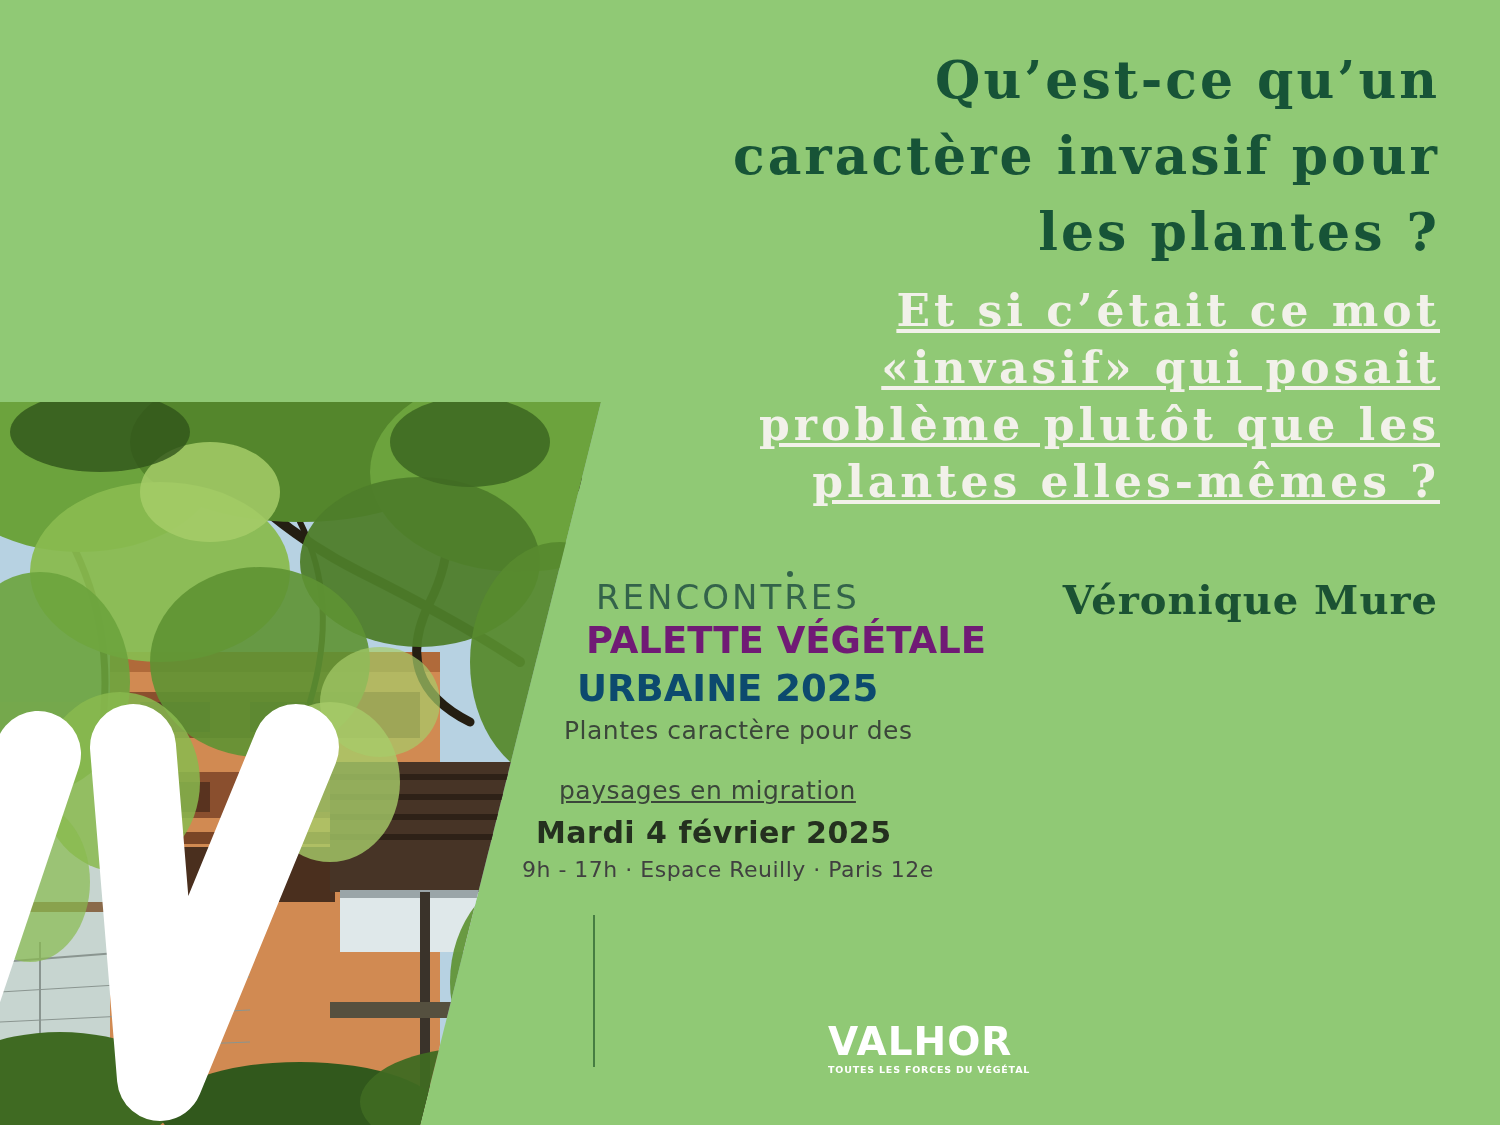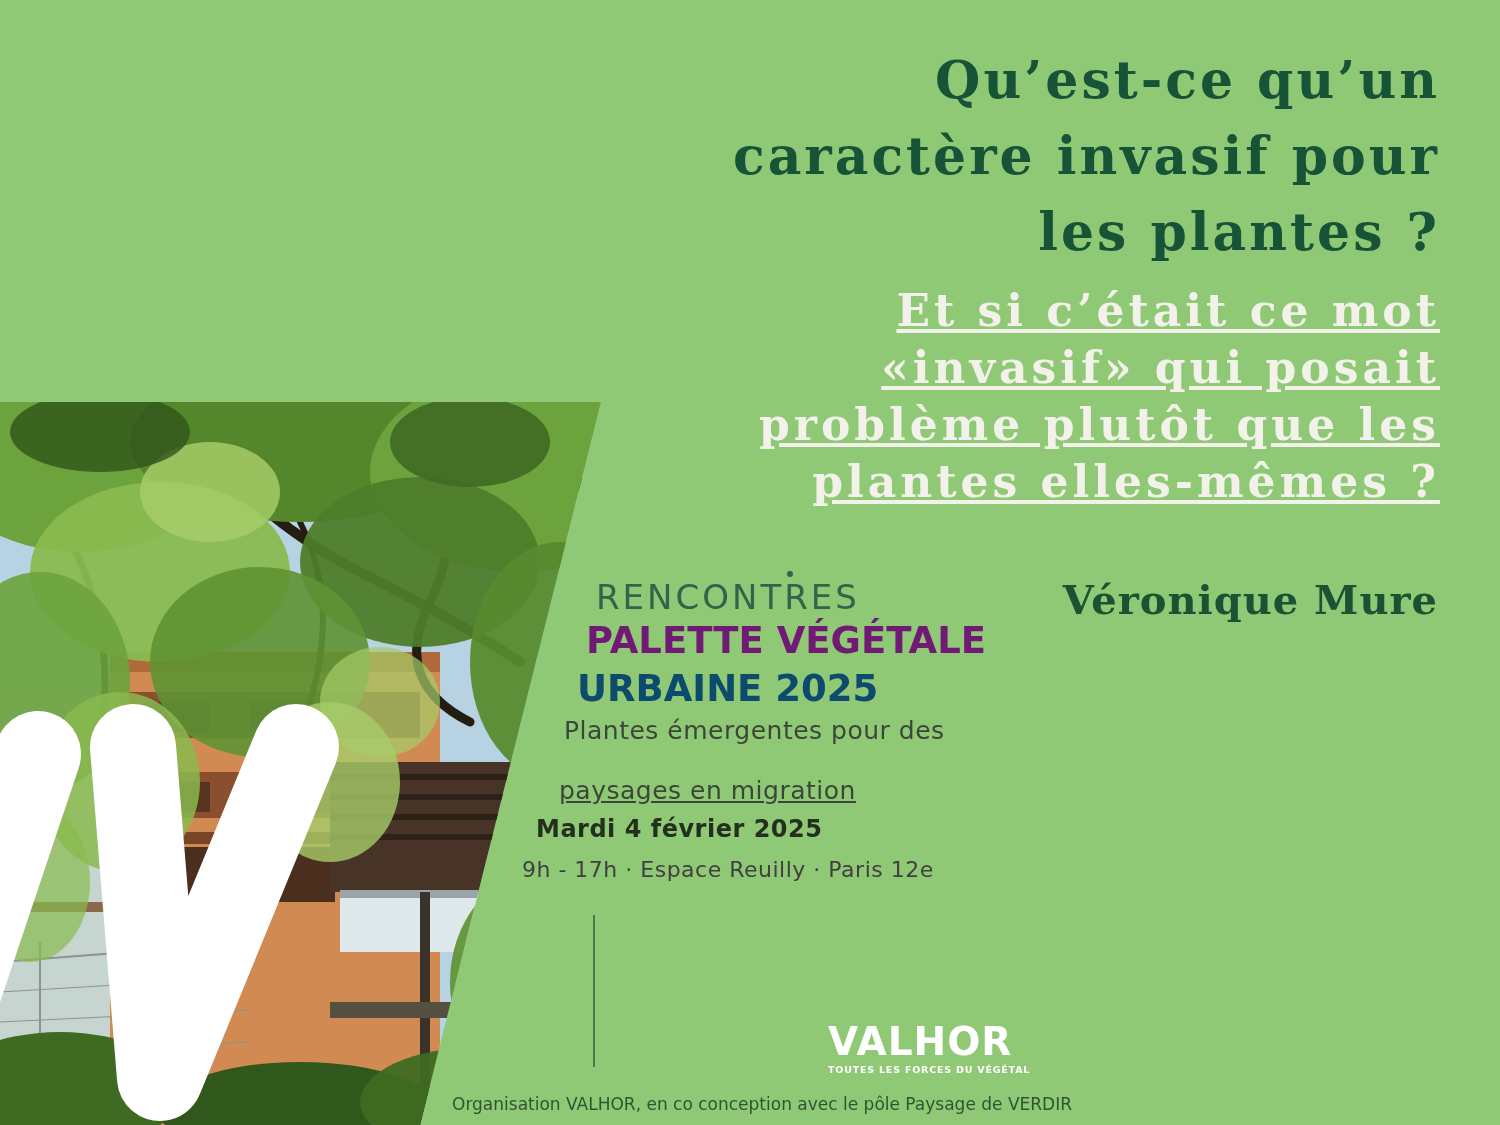--- a/index.html
+++ b/index.html
@@ -37,21 +37,21 @@
   }
 
   
   .fl{position:absolute;white-space:nowrap;}
   .fl-rencontres{left:596px;top:577px;font-size:34px;letter-spacing:3px;color:#33634A;font-weight:normal;}
   .fl-dot{left:787px;top:571px;width:6px;height:6px;border-radius:50%;background:#33634A;}
   .fl-palette{left:586px;top:619px;font-size:37px;font-weight:bold;color:#701a75;letter-spacing:0px;}
   .fl-urbaine{left:577px;top:667px;font-size:37px;font-weight:bold;color:#0c4a6e;}
   .fl-tag1{left:564px;top:716px;font-size:25px;color:#3B463A;letter-spacing:0.5px;}
   .fl-tag2{left:559px;top:776px;font-size:25px;color:#3B463A;letter-spacing:0.5px;text-decoration:underline;}
-  .fl-date{left:536px;top:815px;font-size:24px;font-weight:bold;color:#24301F;letter-spacing:0.5px;}
+  .fl-date{left:536px;top:815px;font-size:30px;font-weight:bold;color:#24301F;letter-spacing:0.5px;}
   .fl-details{left:522px;top:857px;font-size:22px;color:#404040;letter-spacing:0.5px;}
   .fl-divider{left:593px;top:915px;width:2px;height:152px;background:rgba(58,112,58,0.85);}
   .valhor-block{left:828px;top:1022px;width:180px;text-align:center;color:#FFFFFF;}
   .valhor-name{font-size:39px;font-weight:bold;letter-spacing:1px;line-height:40px;}
   .valhor-tagline{font-size:9.5px;font-weight:bold;letter-spacing:0.8px;margin-top:2px;}
   .fl-org{left:452px;top:1094px;font-size:17px;color:#2F5530;letter-spacing:0px;}
 
   
   .photo{
     position:absolute;left:0;top:402px;width:610px;height:723px;
@@ -159,24 +159,23 @@
         <path d="M -48 608 L 38 352"></path>
         <path d="M 133 345 L 160 676 L 296 345"></path>
       </g>
     </svg>
   </div>
 
   <div class="fl fl-rencontres">RENCONTRES</div>
   <div class="fl fl-dot"></div>
   <div class="fl fl-palette">PALETTE VÉGÉTALE</div>
   <div class="fl fl-urbaine">URBAINE 2025</div>
-  <div class="fl fl-tag1">Plantes émergentes pour des</div>
+  <div class="fl fl-tag1">Plantes caractère pour des</div>
   <div class="fl fl-tag2">paysages en migration</div>
   <div class="fl fl-date">Mardi 4 février 2025</div>
   <div class="fl fl-details">9h - 17h · Espace Reuilly ·  Paris 12e</div>
   <div class="fl fl-divider"></div>
   <div class="fl valhor-block">
     <div class="valhor-name">VALHOR</div>
     <div class="valhor-tagline">TOUTES LES FORCES DU VÉGÉTAL</div>
   </div>
-  <div class="fl fl-org">Organisation VALHOR, en co conception avec le pôle Paysage de VERDIR</div>
 
 </div>
 
 </body></html>

